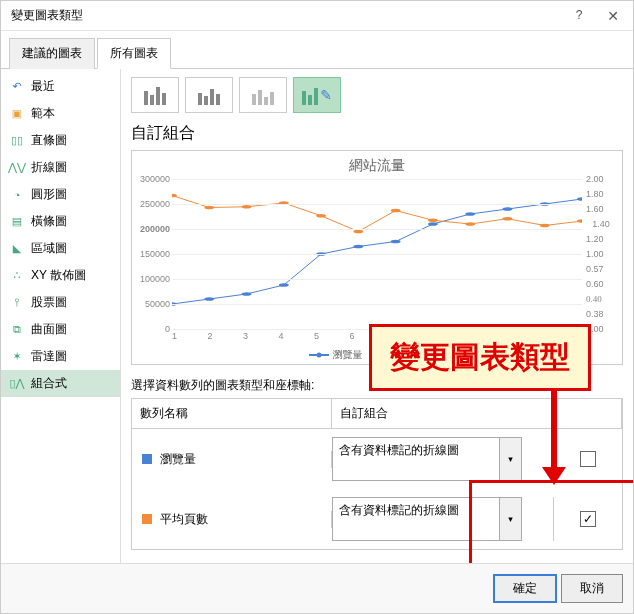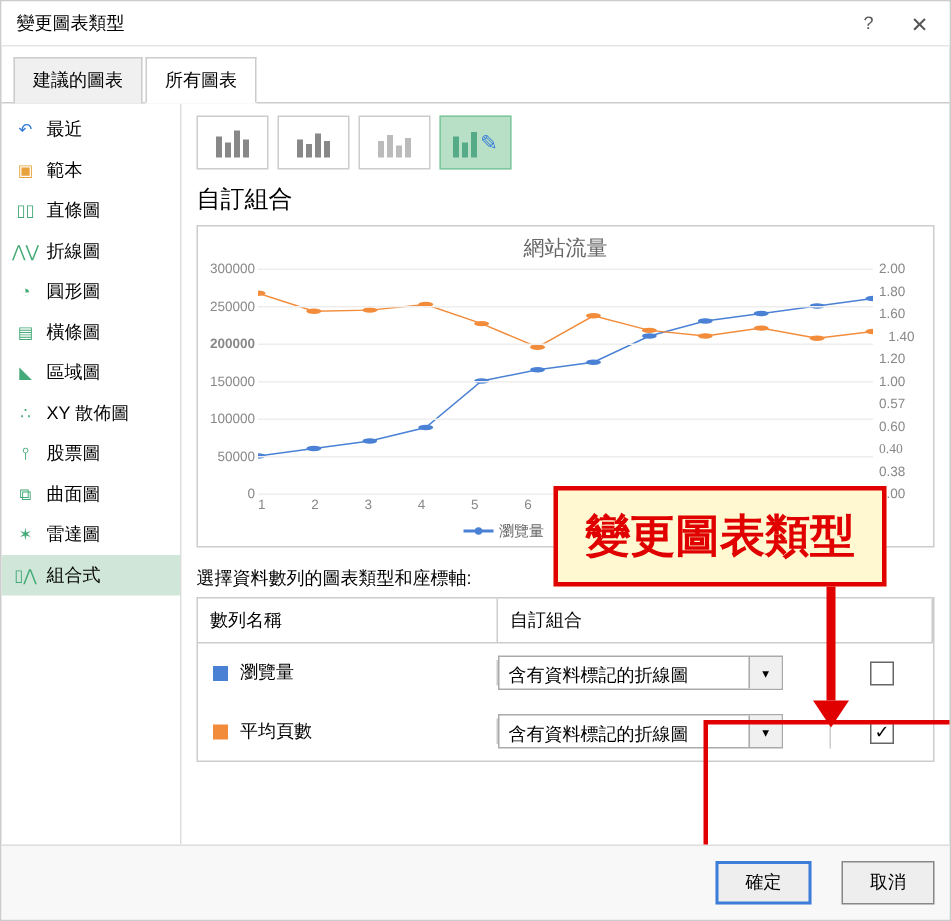--- a/index.html
+++ b/index.html
@@ -39,30 +39,30 @@
 .select-row-label { font-size: 12px; margin: 12px 0 4px; }
 .outer-table { border: 1px solid #ccc; }
 .head-row { display: flex; border-bottom: 1px solid #ccc; }
 .head-cell { padding: 6px 8px; font-size: 12px; }
 .col-name { width: 200px; border-right: 1px solid #ccc; }
 .col-type { flex: 1; border-right: 1px solid #ccc; }
 .col-sec { width: 68px; text-align: center; }
 .data-row { display: flex; padding: 8px 0; align-items: center; }
 .swatch { width: 10px; height: 10px; margin: 0 8px 0 10px; }
 .series-name { flex: 1; font-size: 12px; }
-.dropdown { display: flex; border: 1px solid #aaa; width: 190px; margin-right: 6px; height: 23px; }
+.dropdown { display: flex; border: 1px solid #aaa; width: 190px; margin-right: 6px; height: 44px; }
 .dropdown-text { flex: 1; padding: 4px 6px; font-size: 12px; }
 .dropdown-btn { width: 22px; border-left: 1px solid #aaa; display: flex; align-items: center; justify-content: center; background: #f0f0f0; cursor: pointer; font-size: 9px; }
 .checkbox { width: 16px; height: 16px; border: 1px solid #666; margin: 0 auto; display: flex; align-items: center; justify-content: center; font-size: 12px; cursor: pointer; }
 .callout { position: absolute; left: 248px; top: 255px; background: #fff8d0; border: 3px solid #e00000; padding: 10px 18px; font-size: 30px; color: #e00000; font-weight: bold; z-index: 20; }
 .arrow { position:absolute; left: 430px; top: 320px; z-index:19; }
 .arrow-line { width: 6px; height: 78px; background:#e00000; }
 .arrow-head { width:0; height:0; border-left:12px solid transparent; border-right:12px solid transparent; border-top:18px solid #e00000; position:relative; left:-9px; }
 .red-box { position: absolute; border: 3px solid #e00000; pointer-events: none; z-index: 18; }
-.footer { display: flex; justify-content: flex-end; gap: 20px; padding: 10px; border-top: 1px solid #ddd; background:#f8f8f8; }
+.footer { display: flex; justify-content: flex-end; gap: 4px; padding: 10px; border-top: 1px solid #ddd; background:#f8f8f8; }
 .btn { padding: 4px 18px; border: 1px solid #888; background: #eee; font-size: 12px; cursor: pointer; }
 .btn.primary { border: 2px solid #3b7dd8; }
 </style>
 </head>
 <body>
 
 <div class="window">
   <div class="titlebar">
     <span>變更圖表類型</span>
     <div class="titlebar-btns">

